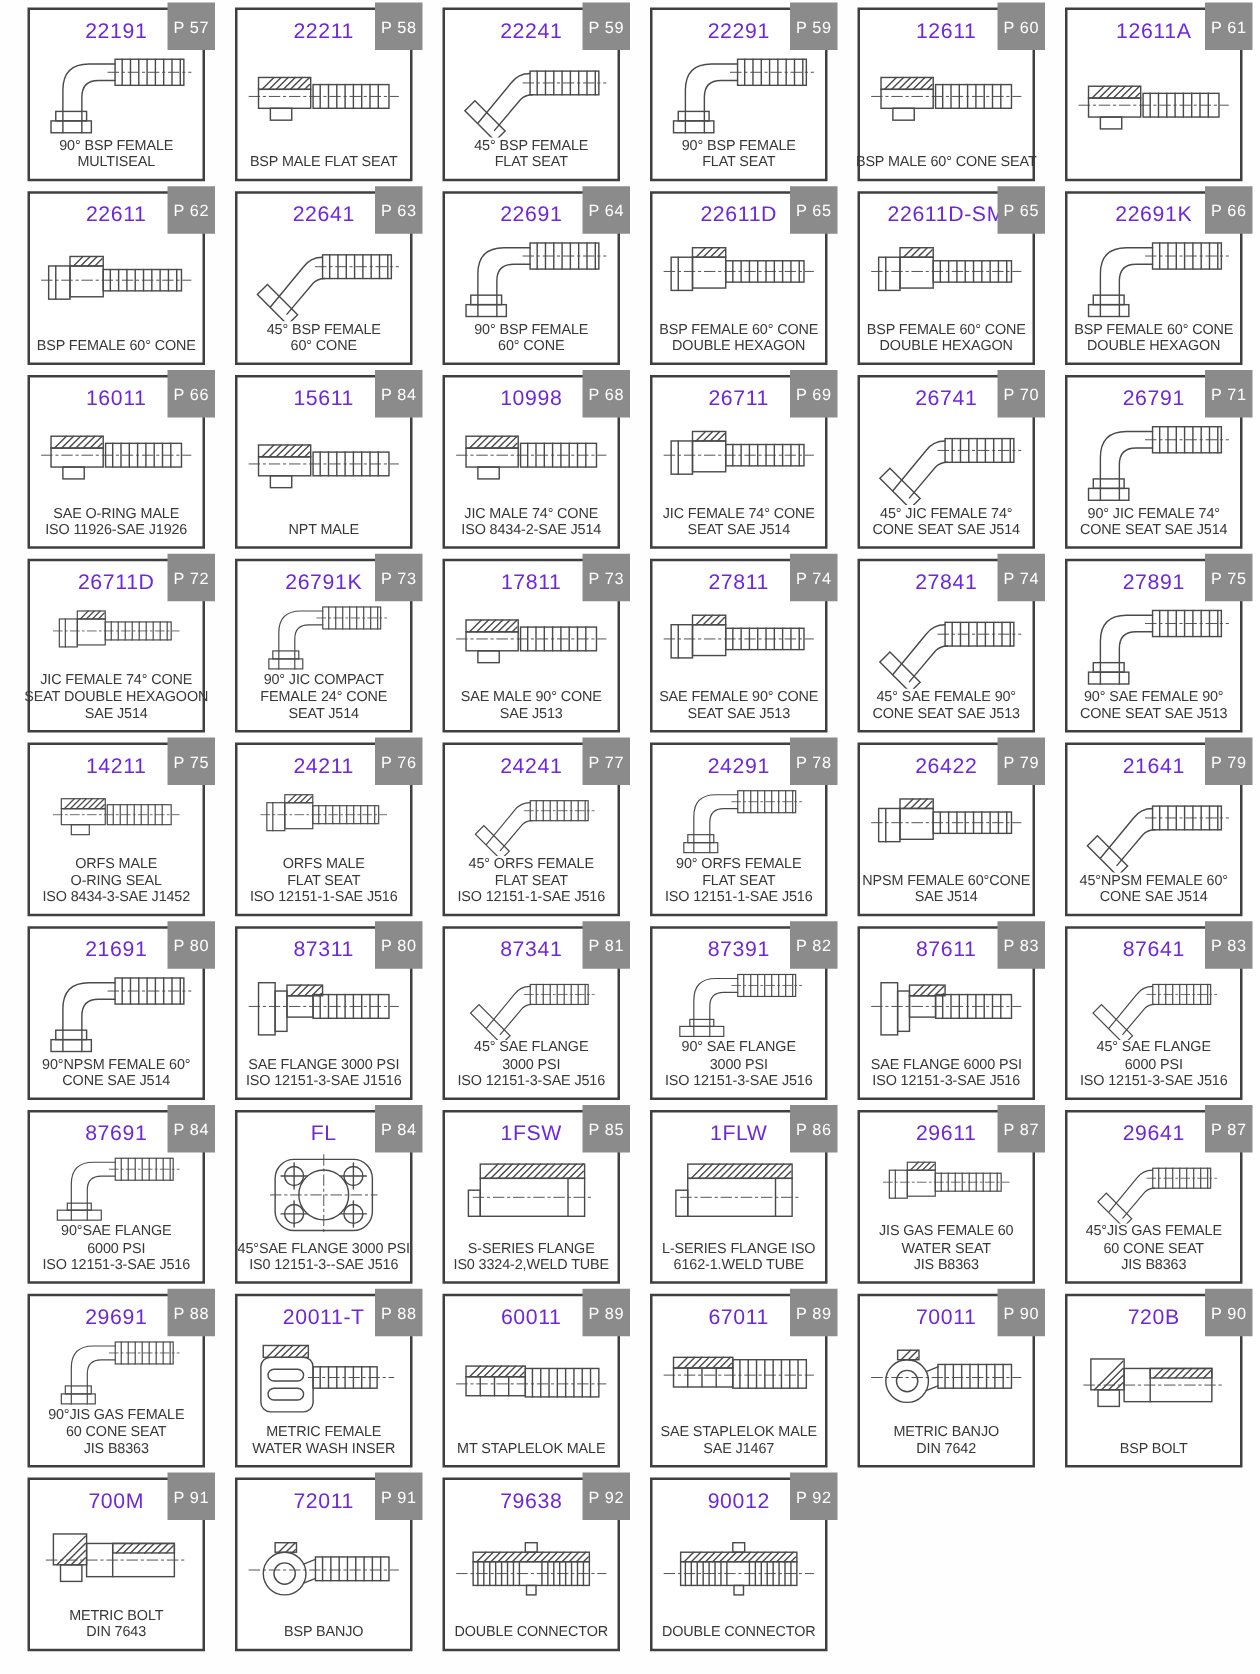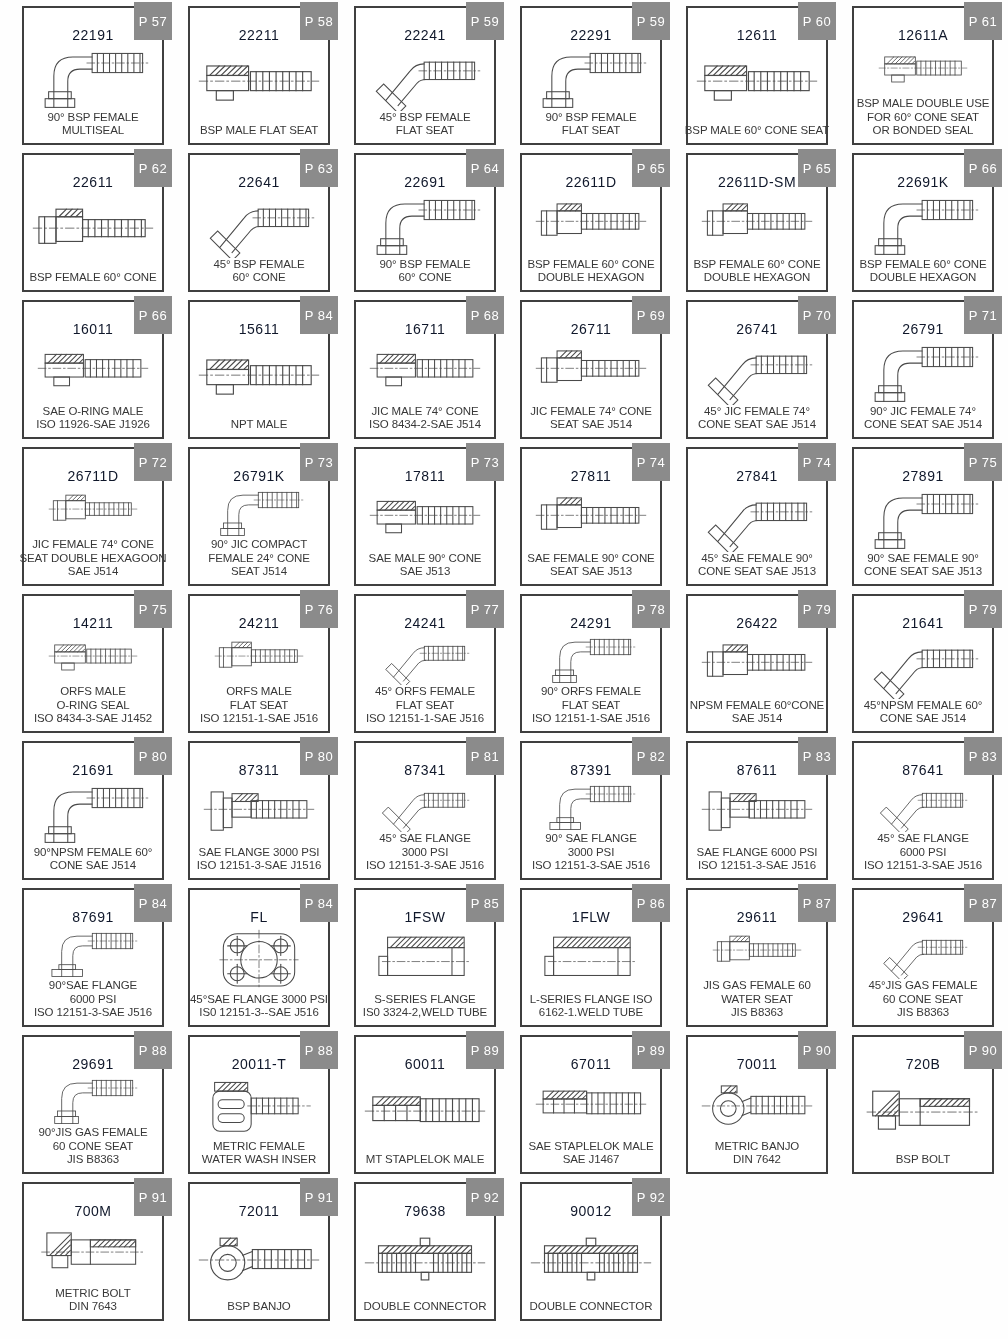--- a/index.html
+++ b/index.html
@@ -7,21 +7,21 @@
   .page{width:1008px;height:1339px;background:#fefefe;box-sizing:border-box;
         padding:6px 14px 0 22px;display:grid;
         grid-template-columns:repeat(6,142px);grid-auto-rows:139px;
         column-gap:24px;row-gap:8px;}
   .cell{position:relative;border:2px solid #3f3f3f;background:#ffffff;
         display:flex;flex-direction:column;align-items:center;
         padding:3px 3px 5px;box-sizing:border-box;}
   .badge{position:absolute;top:-6px;right:-10px;width:38px;height:38px;
          background:#8b8b8b;color:#ffffff;display:flex;align-items:center;
          justify-content:center;font-size:13px;letter-spacing:.5px;z-index:2;margin-left:40px;}
-  .code{font-size:14px;color:#0f172a;margin-top:16px;letter-spacing:.5px;}
+  .code{font-size:17px;color:#6d28d9;margin-top:4px;letter-spacing:.5px;}
   .fig{flex:1 1 auto;min-height:0;width:100%;display:flex;
        align-items:center;justify-content:center;overflow:hidden;}
   .fig svg{max-height:100%;}
   .desc{font-size:11.5px;line-height:1.18;color:#383838;text-align:center;
         letter-spacing:-0.1px;white-space:nowrap;}
 </style>
 </head>
 <body>
 
 <div class="page">
@@ -203,25 +203,20 @@
             <line x1="76" y1="26" x2="76" y2="46"></line>
             <line x1="83" y1="26" x2="83" y2="46"></line>
             <line x1="90" y1="26" x2="90" y2="46"></line>
             <line x1="97" y1="26" x2="97" y2="46"></line>
             <line x1="104" y1="26" x2="104" y2="46"></line>
             <line x1="111" y1="26" x2="111" y2="46"></line>
             <line x1="2" y1="36" x2="128" y2="36" stroke-dasharray="9 3 2 3" stroke-width="0.8"></line>
           </g>
         </svg>
       </div>
-    <div class="desc">
-        <div>BSP MALE DOUBLE USE</div>
-        <div>FOR 60° CONE SEAT</div>
-        <div>OR BONDED SEAL</div>
-      </div>
   </div>
 
   <div class="cell">
     <div class="badge">P 62</div>
     <div class="code">22611</div>
     <div class="fig">
         <svg width="130" height="74" viewBox="0 0 130 78">
           <g stroke="#4a4a4a" fill="none" stroke-width="1.2" stroke-linecap="round">
             <rect x="8" y="24" width="18" height="28"></rect>
             <line x1="14" y1="24" x2="14" y2="52"></line>
@@ -470,21 +465,21 @@
           </g>
         </svg>
       </div>
     <div class="desc">
         <div>NPT MALE</div>
       </div>
   </div>
 
   <div class="cell">
     <div class="badge">P 68</div>
-    <div class="code">16711</div>
+    <div class="code">10998</div>
     <div class="fig">
         <svg width="130" height="74" viewBox="0 0 130 78">
           <g stroke="#4a4a4a" fill="none" stroke-width="1.2" stroke-linecap="round">
             <rect x="10" y="20" width="44" height="10"></rect>
             <line x1="13" y1="30" x2="23" y2="20"></line>
             <line x1="19" y1="30" x2="29" y2="20"></line>
             <line x1="25" y1="30" x2="35" y2="20"></line>
             <line x1="31" y1="30" x2="41" y2="20"></line>
             <line x1="37" y1="30" x2="47" y2="20"></line>
             <line x1="43" y1="30" x2="53" y2="20"></line>

